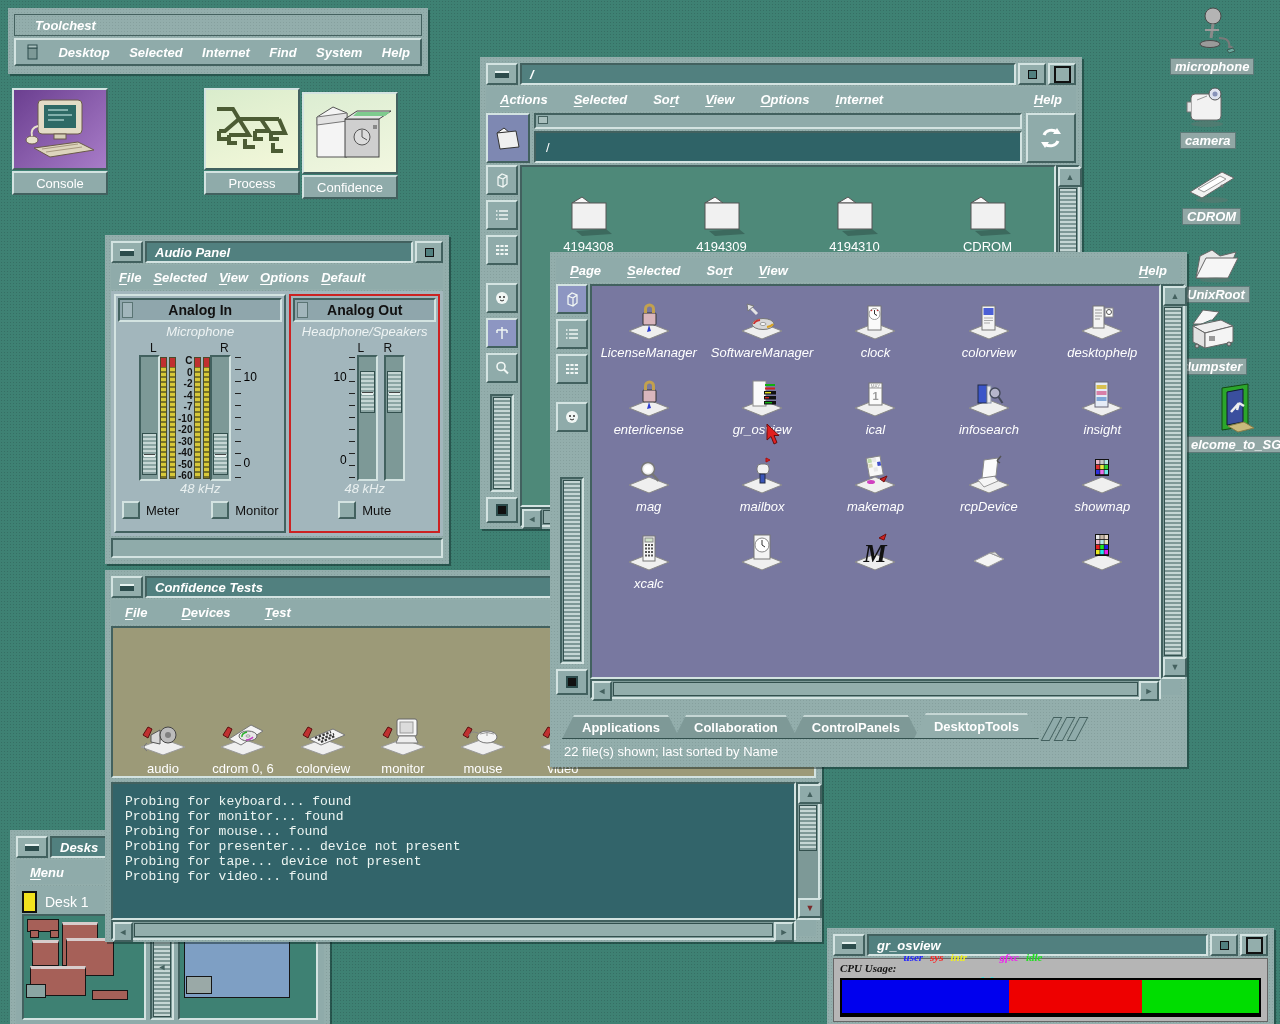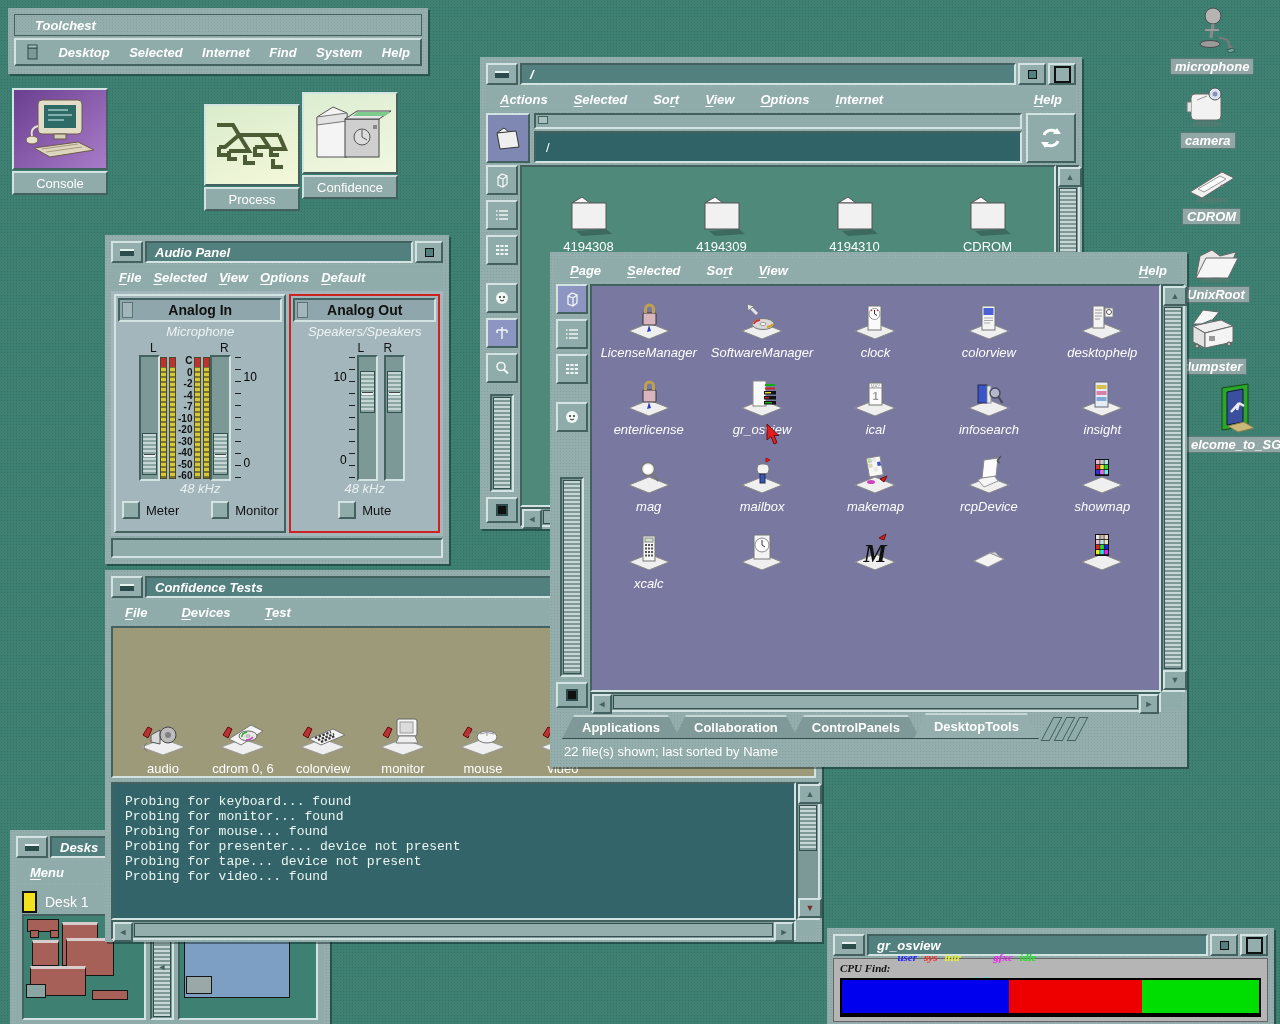--- a/index.html
+++ b/index.html
@@ -46,21 +46,21 @@
     font:13px "Liberation Sans",sans-serif;}
   
   .sideicons{width:32px;display:flex;flex-direction:column;align-items:center;gap:5px;flex:none;}
   .sbicon{width:28px;height:26px;background:#8fabaa;display:flex;align-items:center;justify-content:center;flex:none;}
   .sbicon.active{background:#8d96c2;}
   .gridmain{flex:1;display:grid;grid-template-columns:1fr 20px;grid-template-rows:1fr 16px;min-height:0;}
   .corner{background:#8fabaa;}
   .itemlabel{color:#fff;font-size:13px;text-align:center;margin-top:2px;}
   .cat-label{color:#fff;font:italic 13px "Liberation Sans",sans-serif;text-align:center;margin-top:1px;}
   
-  .tabrow{height:29px;display:flex;align-items:flex-end;padding-left:6px;flex:none;}
+  .tabrow{height:42px;display:flex;align-items:flex-end;padding-left:6px;flex:none;}
   .tab{height:24px;padding:0 20px;margin-right:-6px;display:flex;align-items:center;
     background:#7e9997;color:#fff;font:bold 13px "Liberation Sans",sans-serif;
     clip-path:polygon(12px 0,calc(100% - 12px) 0,100% 100%,0 100%);
     box-shadow:inset 0 2px 0 #c5d6d4, inset 0 -1px 0 #33504e;}
   .tab.active{background:#93aeac;height:26px;z-index:2;}
   .slashes{display:flex;gap:4px;margin-left:14px;height:22px;}
   .slashes i{display:block;width:7px;height:100%;background:#8fabaa;transform:skewX(-28deg);border:1px solid #44615f;}
   
   .agroup{background:#a2b6bc;position:relative;}
   .ahead{height:20px;margin:2px;background:#8fa6ac;display:flex;align-items:center;justify-content:center;
@@ -123,21 +123,21 @@
         <rect x="34" y="38" width="12" height="5" fill="#d6cfb8" stroke="#6a5a4a"></rect>
         <polygon points="14,52 58,46 74,54 30,61" fill="#ddd5bd" stroke="#6a5a4a"></polygon>
         <path d="M22 53 l36 -5 M26 56 l36 -5" stroke="#a89a80"></path>
         <ellipse cx="12" cy="44" rx="6" ry="4" fill="#e8e2cc" stroke="#6a5a4a"></ellipse>
         <path d="M12 40 q-2 -8 6 -10" fill="none" stroke="#e8e2cc" stroke-width="2"></path>
       </svg>
     </div>
     <div class="cap r">Console</div>
   </div>
 
-  <div class="bigico" style="left:204px;top:104px;z-index:1;">
+  <div class="bigico" style="left:204px;top:88px;z-index:1;">
     <div class="art r" style="background:linear-gradient(160deg,#d9eccc,#f4f8da);">
       <svg width="86" height="68" viewBox="0 0 86 68">
         <g fill="none" stroke="#4c5c34" stroke-width="4">
           <path d="M8 14 h16 l6 10 h40"></path>
           <path d="M30 24 l-14 12 h-6 M30 24 l10 16 h-20 M52 24 l8 12 h-14 M70 24 l6 14 h-12"></path>
           <path d="M10 36 v8 h8 M20 40 v8 h8 M36 44 v8 h10 M46 36 v8 h8 M62 36 v8 h8 M64 48 v8 h10"></path>
         </g>
       </svg>
     </div>
     <div class="cap r">Process</div>
@@ -457,21 +457,21 @@
                 <span>Monitor</span>
               </div>
           </div>
         </div>
 
         <div class="agroup" style="flex:1;display:flex;flex-direction:column;border:2px solid #cc2222;">
           <div class="ahead s">
               <span class="tab2"></span>
               <span>Analog Out</span>
             </div>
-          <div class="adev">Speakers/Speakers</div>
+          <div class="adev">Headphone/Speakers</div>
           <div class="lr">
             <span style="position:absolute;left:66px;">L</span>
             <span style="position:absolute;left:92px;">R</span>
           </div>
           <div class="meters">
             <div style="position:relative;width:24px;font:12px 'Liberation Sans',sans-serif;text-align:right;">
               <span style="position:absolute;top:12%;right:2px;">10</span>
               <span style="position:absolute;top:78%;right:2px;">0</span>
             </div>
             <div class="ticks"></div>
@@ -981,21 +981,21 @@
           </div>
         <div class="tbtn r">
             <span class="dot"></span>
           </div>
         <div class="tbtn r">
             <span class="sq"></span>
           </div>
       </div>
       <div style="flex:1;background:#b5b5b5;border:1px solid #666;display:flex;flex-direction:column;">
         <div style="height:16px;display:flex;align-items:center;gap:7px;padding:1px 6px 0;font:bold italic 11px 'Liberation Serif',serif;">
-          <span style="color:#111;">CPU Find:</span>
+          <span style="color:#111;">CPU Usage:</span>
           <span style="display:flex;gap:7px;">
               <span style="color: rgb(34, 34, 255);">user</span>
               <span style="color: rgb(255, 32, 32);">sys</span>
               <span style="color: rgb(240, 240, 32);">intr</span>
               <span style="color: rgb(32, 240, 240); margin-top: 23px;">gfxf</span>
               <span style="color: rgb(240, 32, 240);">gfxc</span>
               <span style="color: rgb(32, 224, 32);">idle</span>
             </span>
         </div>
         <div style="flex:1;margin:2px 6px 4px;background:#000;border:1px solid #000;display:flex;align-items:stretch;padding:1px 1px 3px;">

